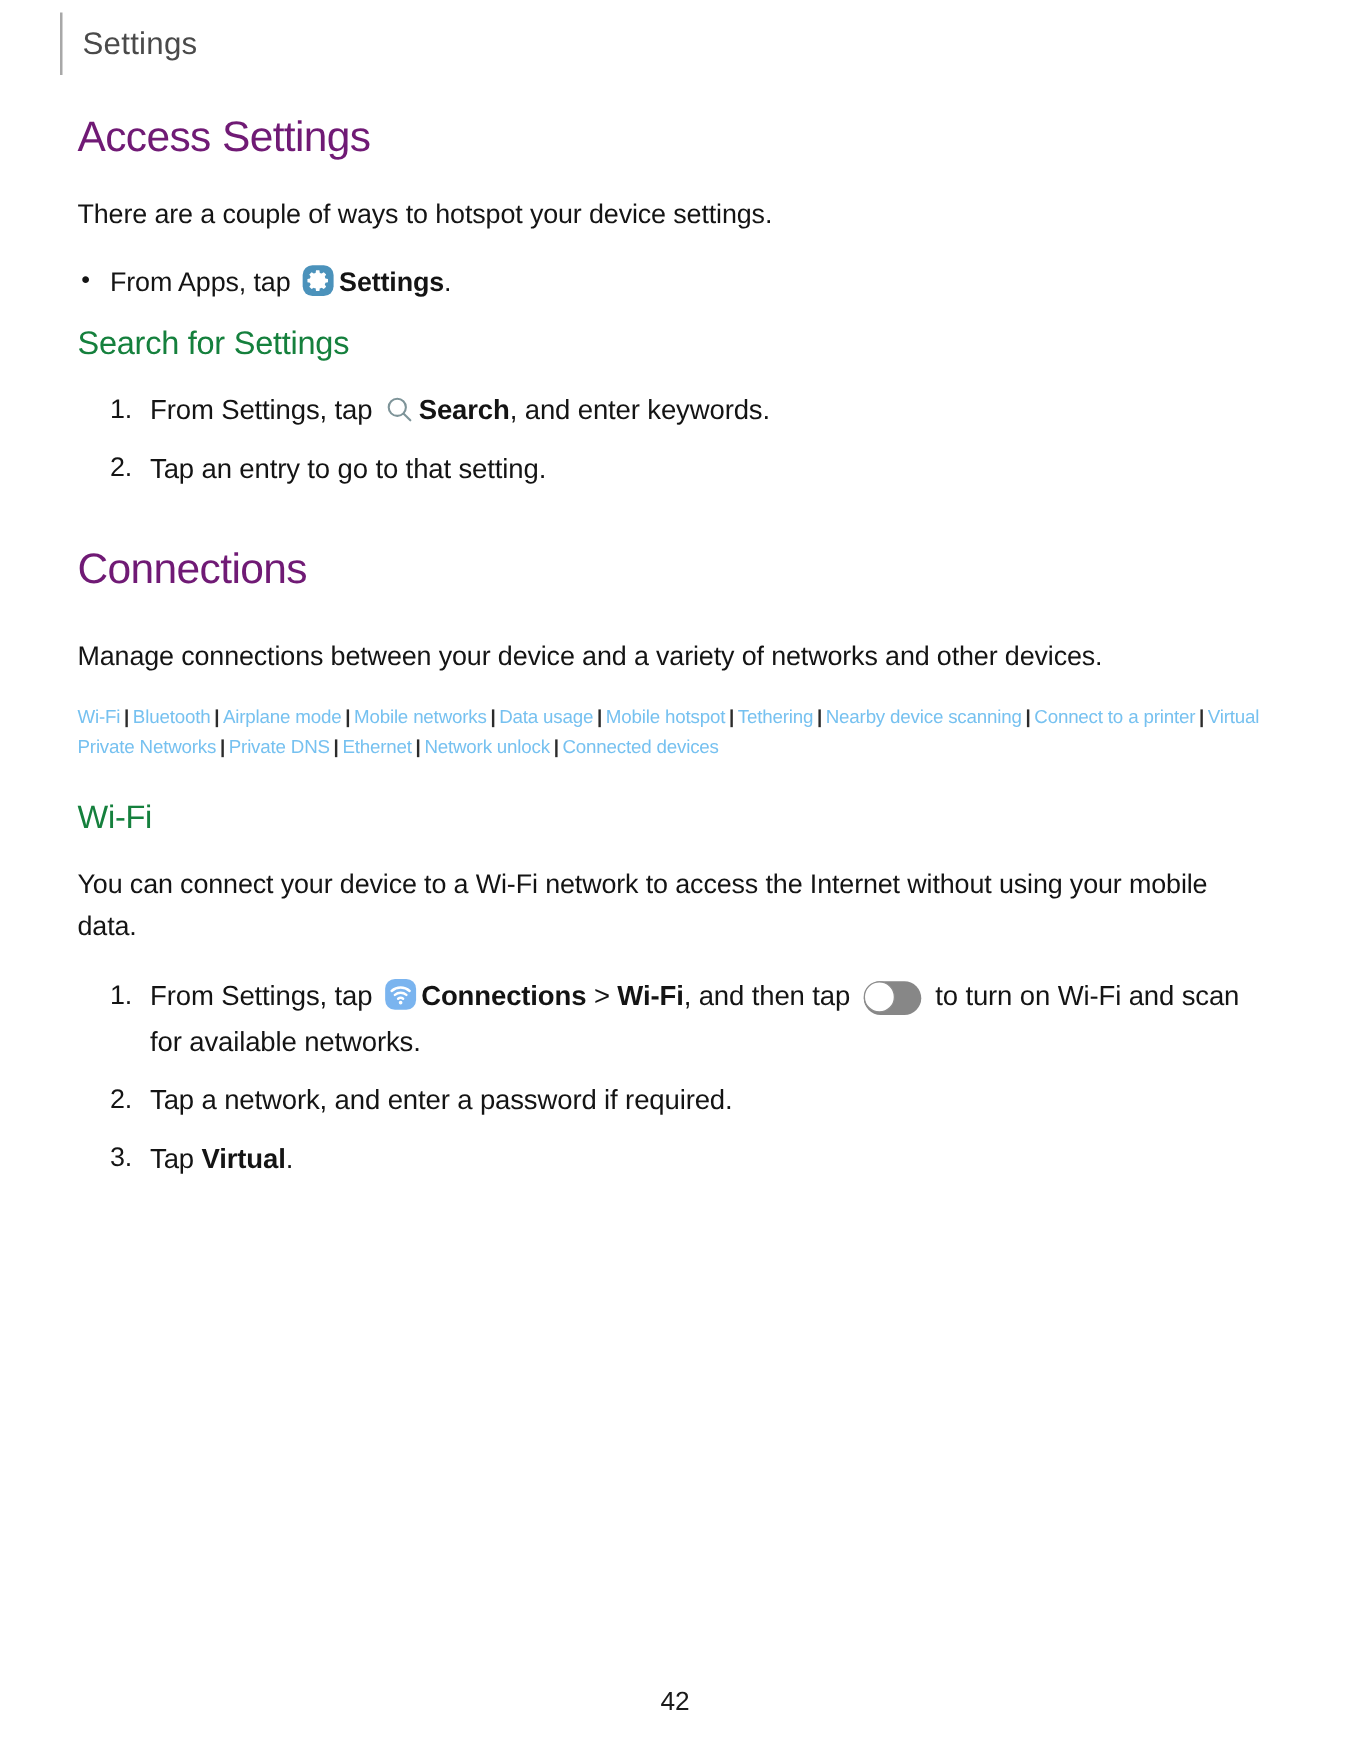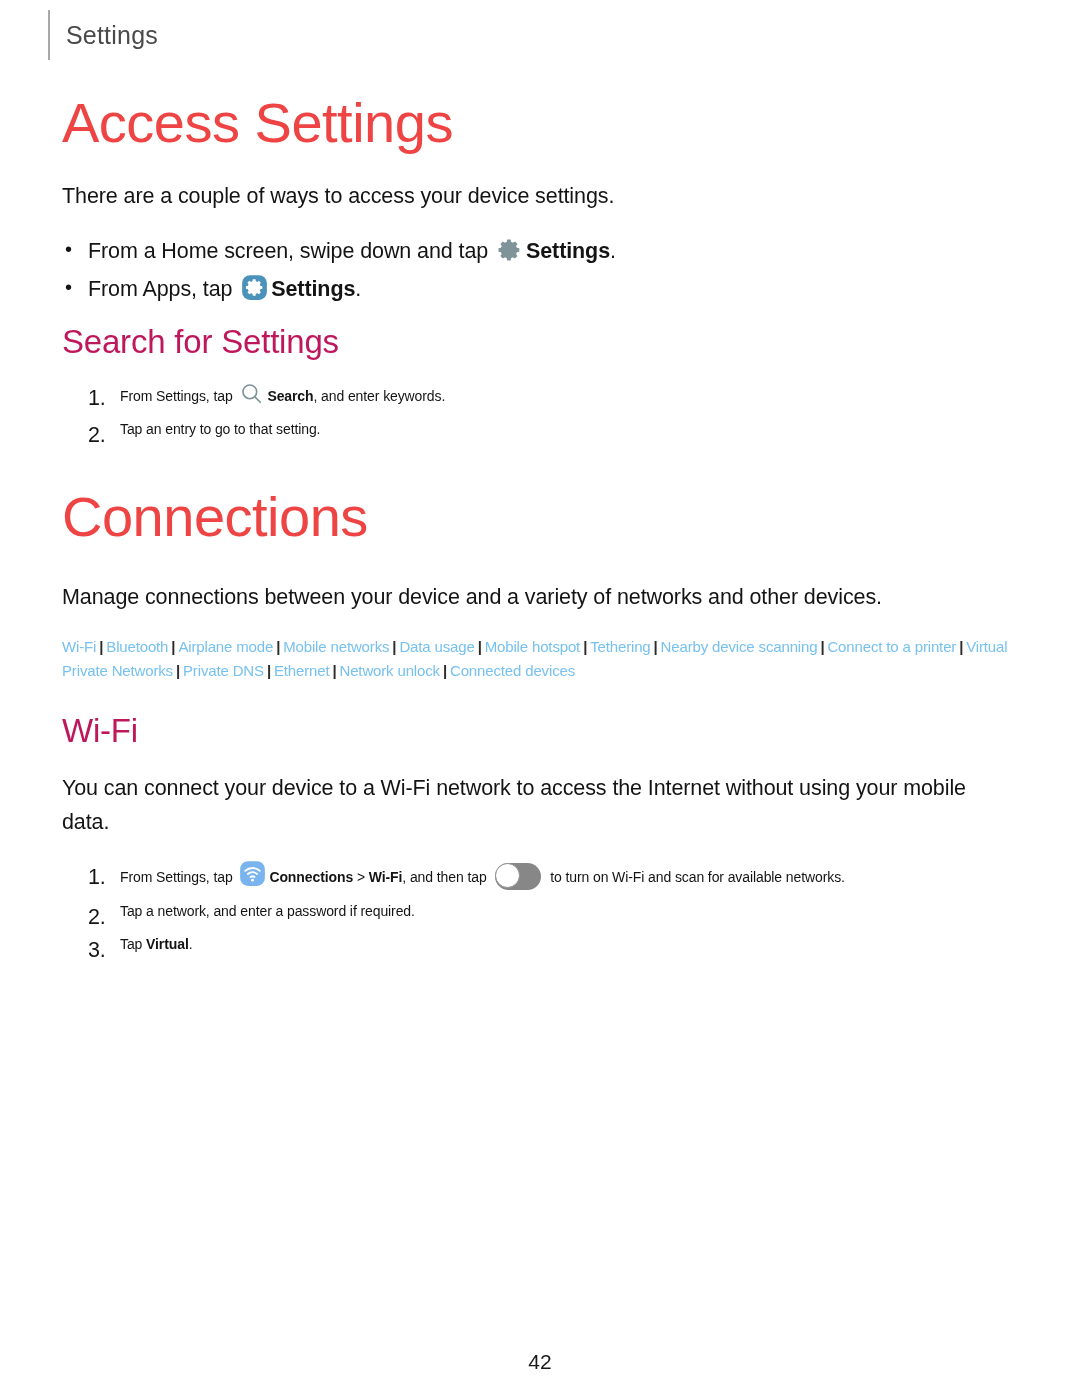--- a/index.html
+++ b/index.html
@@ -49,35 +49,35 @@
 
   
   .content {
     position: absolute;
     left: 62px;
     top: 92px;
     width: 950px;
   }
 
   h1.chapter-title {
-    font-size: 56px;
+    font-size: 34px;
     font-weight: 400;
-    color: #ef4444;
+    color: #701a75;
     margin: 0 0 26px 0;
     line-height: 1.1;
     letter-spacing: -0.5px;
   }
   h1.chapter-title.tight {
     margin-bottom: 34px;
   }
 
   h2.section-title {
-    font-size: 33px;
+    font-size: 26px;
     font-weight: 400;
-    color: #be185d;
+    color: #15803d;
     margin: 0 0 20px 0;
     line-height: 1.15;
     letter-spacing: -0.2px;
   }
 
   p.body-text {
     font-size: 21.5px;
     font-weight: 400;
     line-height: 1.58;
     color: #141414;
@@ -111,21 +111,21 @@
   
   ol.num-list {
     list-style: none;
     margin: 0 0 10px 0;
     padding: 0;
     counter-reset: step;
   }
   ol.num-list > li {
     position: relative;
     padding-left: 58px;
-    font-size: 14px;
+    font-size: 22px;
     line-height: 1.66;
     margin-bottom: 10px;
     letter-spacing: -0.1px;
   }
   ol.num-list > li:before {
     counter-increment: step;
     content: counter(step) ".";
     position: absolute;
     left: 26px;
     top: 0;
@@ -203,32 +203,23 @@
 
   <div class="running-header">
     <div class="header-rule"></div>
     <div class="header-title">Settings</div>
   </div>
 
   <div class="content">
 
     <h1 class="chapter-title">Access Settings</h1>
 
-    <p class="body-text">There are a couple of ways to access your device settings.</p>
+    <p class="body-text">There are a couple of ways to hotspot your device settings.</p>
 
     <ul class="bullet-list">
-      <li>
-        <span>From a Home screen, swipe down and tap</span>
-        <span class="icon-inline">
-          <svg width="26" height="26" viewBox="0 0 24 24" aria-hidden="true">
-            <path fill="#7e9499" d="M12 8.2a3.8 3.8 0 1 0 0 7.6 3.8 3.8 0 0 0 0-7.6zm0 5.9a2.1 2.1 0 1 1 0-4.2 2.1 2.1 0 0 1 0 4.2z"></path>
-            <path fill="#7e9499" d="M20.6 13.6v-3.2l-2.3-.4a6.8 6.8 0 0 0-.7-1.7l1.3-1.9-2.3-2.3-1.9 1.3c-.5-.3-1.1-.6-1.7-.7L12.6 2.4H9.4L9 4.7c-.6.1-1.2.4-1.7.7L5.4 4.1 3.1 6.4l1.3 1.9c-.3.5-.6 1.1-.7 1.7l-2.3.4v3.2l2.3.4c.1.6.4 1.2.7 1.7l-1.3 1.9 2.3 2.3 1.9-1.3c.5.3 1.1.6 1.7.7l.4 2.3h3.2l.4-2.3c.6-.1 1.2-.4 1.7-.7l1.9 1.3 2.3-2.3-1.3-1.9c.3-.5.6-1.1.7-1.7l2.3-.4z"></path>
-          </svg>
-        </span><span class="bold">Settings</span><span>.</span>
-      </li>
       <li>
         <span>From Apps, tap</span>
         <span class="icon-inline">
           <svg width="27" height="27" viewBox="0 0 24 24" aria-hidden="true">
             <rect x="1" y="1" width="22" height="22" rx="7" fill="#4b92bb"></rect>
             <path fill="#ffffff" d="M12 9.1a2.9 2.9 0 1 0 0 5.8 2.9 2.9 0 0 0 0-5.8zm0 4.4a1.5 1.5 0 1 1 0-3 1.5 1.5 0 0 1 0 3z"></path>
             <path fill="#ffffff" d="M19 13.2v-2.4l-1.8-.3a5.4 5.4 0 0 0-.5-1.3l1-1.5-1.7-1.7-1.5 1a5.4 5.4 0 0 0-1.3-.5L12.9 4.7h-2.4l-.3 1.8c-.5.1-.9.3-1.3.5l-1.5-1-1.7 1.7 1 1.5c-.2.4-.4.8-.5 1.3l-1.8.3v2.4l1.8.3c.1.5.3.9.5 1.3l-1 1.5 1.7 1.7 1.5-1c.4.2.8.4 1.3.5l.3 1.8h2.4l.3-1.8c.5-.1.9-.3 1.3-.5l1.5 1 1.7-1.7-1-1.5c.2-.4.4-.8.5-1.3l1.8-.3z"></path>
           </svg>
         </span><span class="bold">Settings</span><span>.</span>
       </li>

